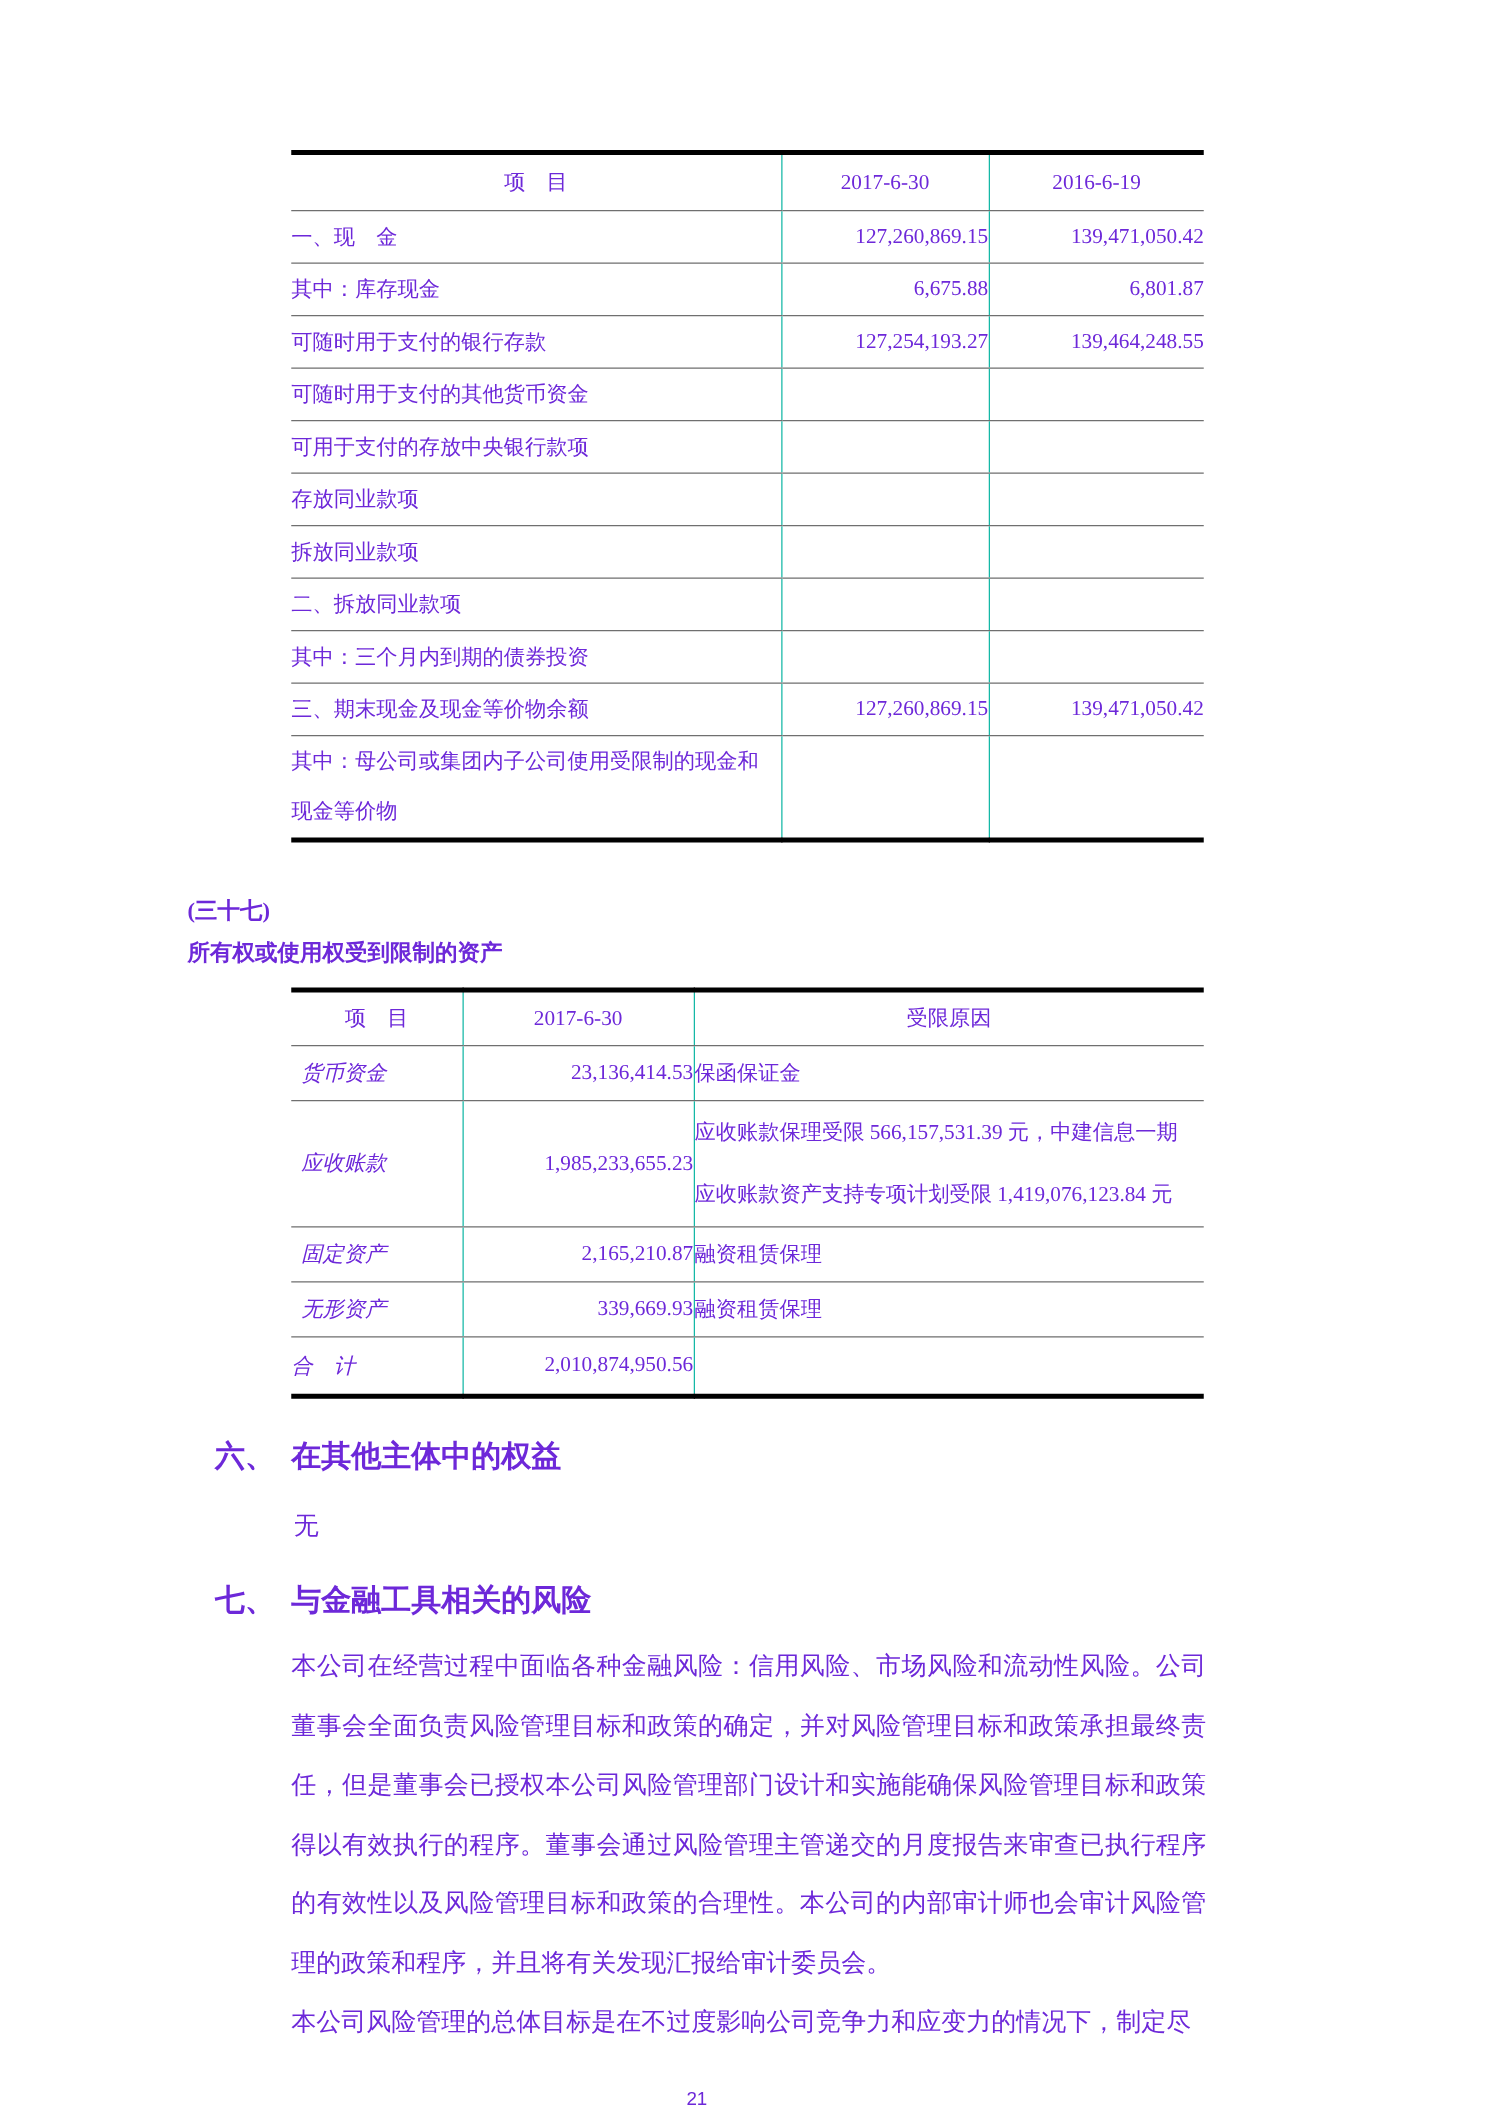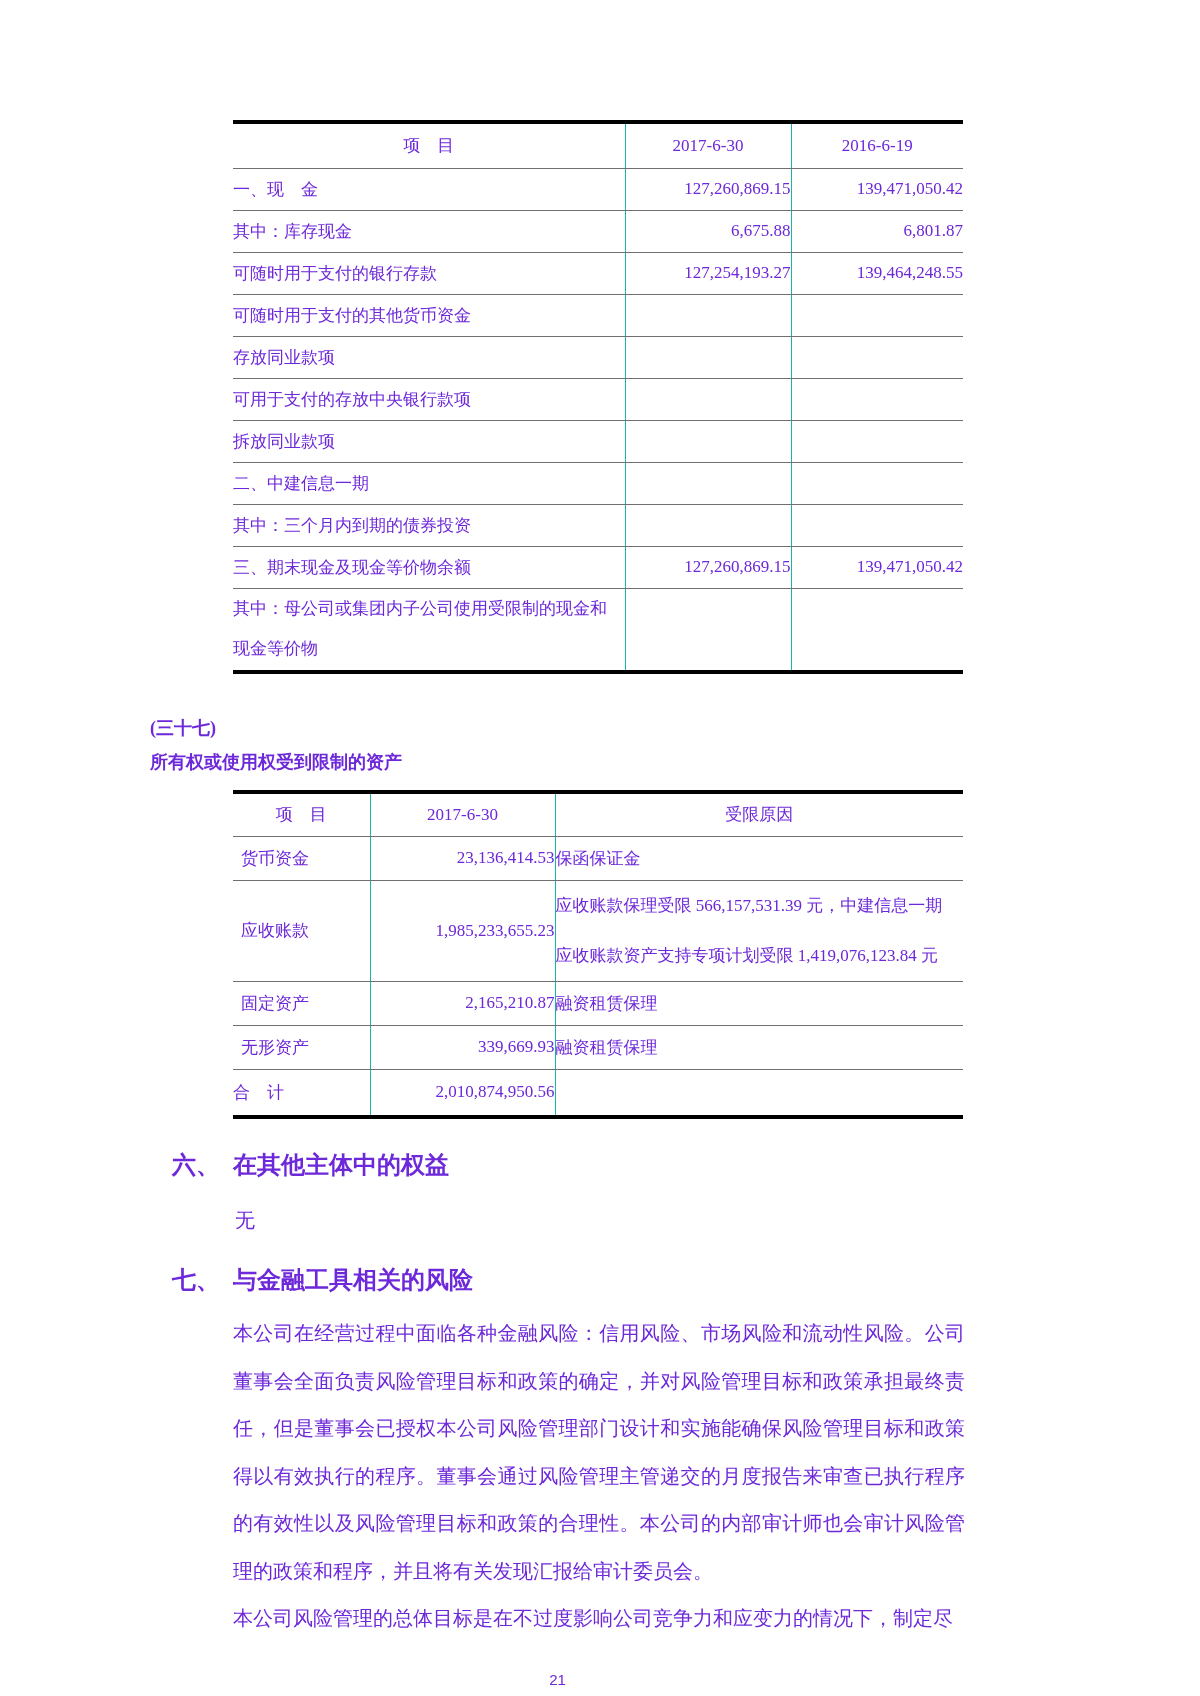--- a/index.html
+++ b/index.html
@@ -29,21 +29,21 @@
   
   .t1 tr      { height:42px; }
   .t1 tr.head { height:46px; }
   .t1 tr.dbl  { height:84px; }
   .t1 .wrapcell { line-height:40px; padding-right:6px; }
   
   .t2 tr       { height:44px; }
   .t2 tr.head  { height:44px; }
   .t2 tr.dbl   { height:100px; }
   .t2 tr.total { height:48px; }
-  .t2 .item    { padding-left:8px; }
+  .t2 .item    { padding-left:8px;font-style:italic; }
   .reason      { padding-left:10px; }
   .reason .line{ line-height:50px; white-space:nowrap; }
   .t2 .total .item { text-align:left; padding-left:0; }
   
   .sec37 {
     margin:42px 0 0 150px; font-size:18px; font-weight:bold;
     display:flex; gap:10px; align-items:baseline;flex-direction:column;
   }
   .t2 { margin-top:16px; }
   .h-major {
@@ -95,36 +95,36 @@
         <td class="item ind">可随时用于支付的银行存款</td>
         <td class="num">127,254,193.27</td>
         <td class="num">139,464,248.55</td>
       </tr>
       <tr>
         <td class="item ind">可随时用于支付的其他货币资金</td>
         <td class="num"></td>
         <td class="num"></td>
       </tr>
       <tr>
+        <td class="item ind">可用于支付的存放中央银行款项</td>
+        <td class="num"></td>
+        <td class="num"></td>
+      </tr>
+      <tr>
         <td class="item ind">存放同业款项</td>
         <td class="num"></td>
         <td class="num"></td>
       </tr>
       <tr>
-        <td class="item ind">可用于支付的存放中央银行款项</td>
-        <td class="num"></td>
-        <td class="num"></td>
-      </tr>
-      <tr>
         <td class="item ind">拆放同业款项</td>
         <td class="num"></td>
         <td class="num"></td>
       </tr>
       <tr>
-        <td class="item">二、中建信息一期</td>
+        <td class="item">二、拆放同业款项</td>
         <td class="num"></td>
         <td class="num"></td>
       </tr>
       <tr>
         <td class="item">其中：三个月内到期的债券投资</td>
         <td class="num"></td>
         <td class="num"></td>
       </tr>
       <tr>
         <td class="item">三、期末现金及现金等价物余额</td>

